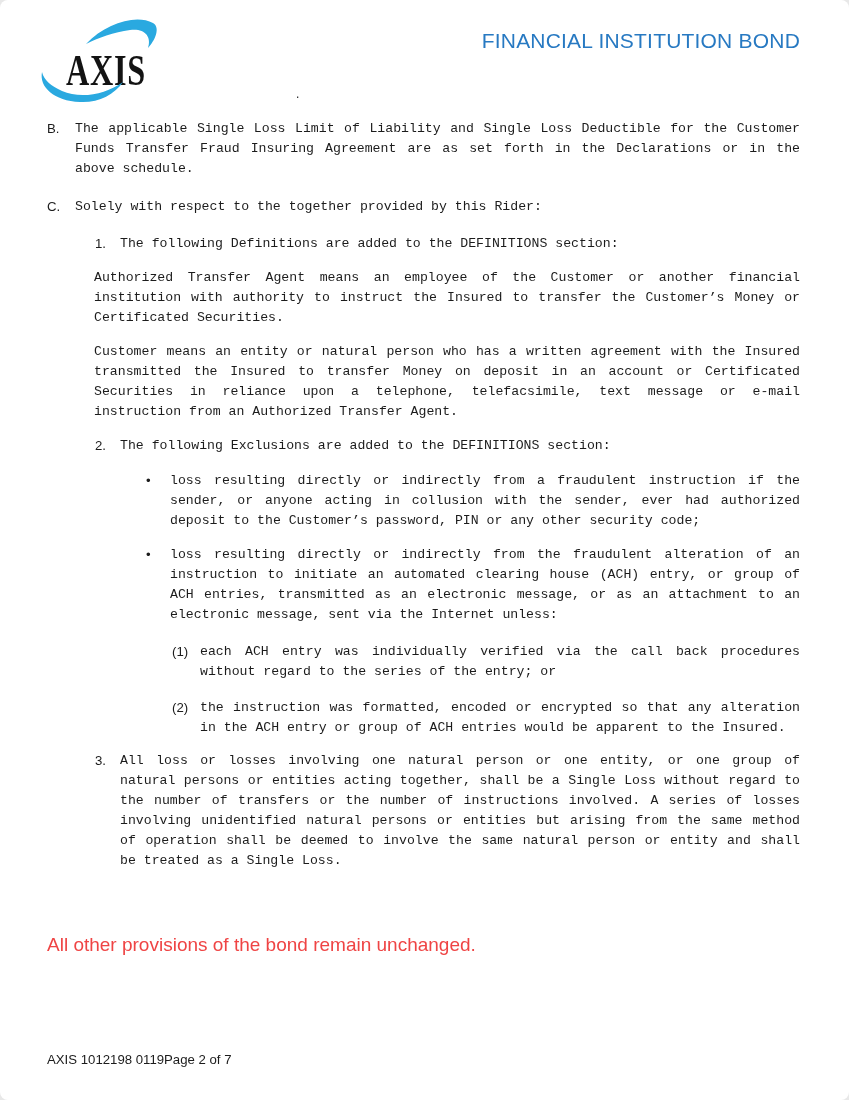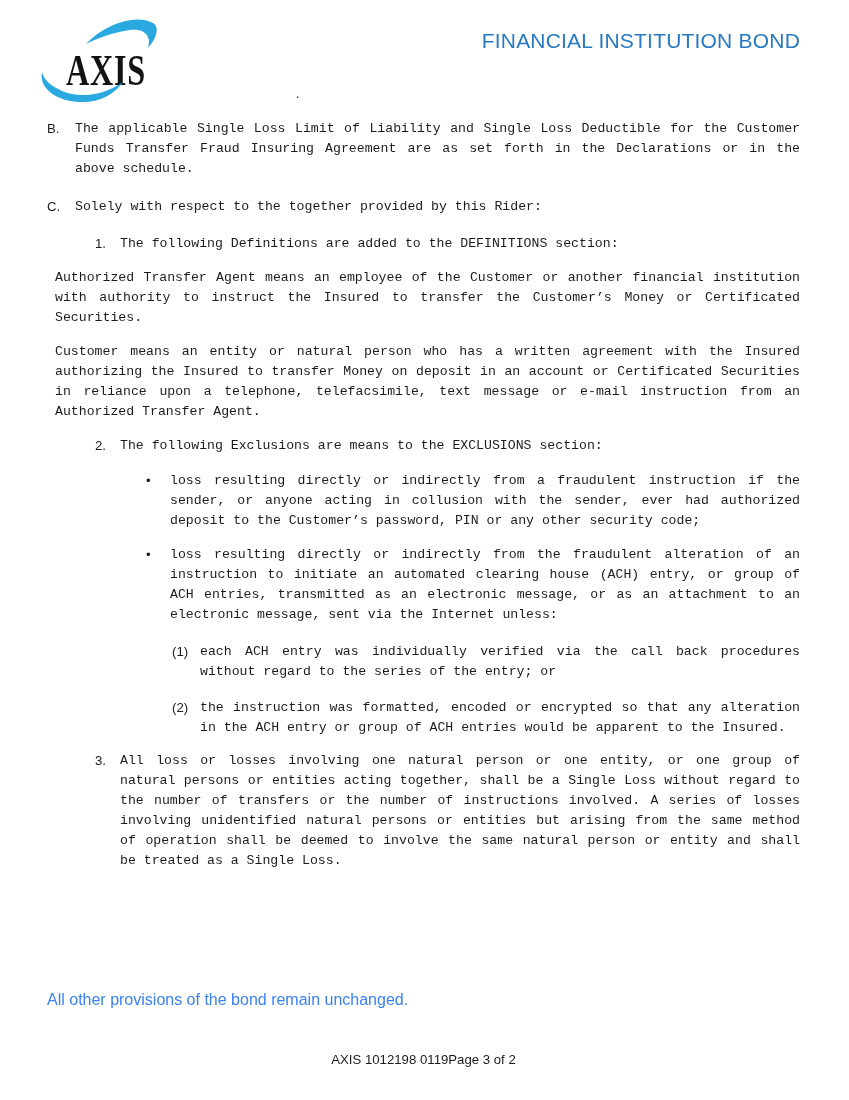--- a/index.html
+++ b/index.html
@@ -8,20 +8,21 @@
     position: relative;
     width: 849px;
     height: 1100px;
     margin: 0 auto;
     background: #ffffff;
     font-family: "Liberation Sans", sans-serif;
     font-size: 13.2px;
     line-height: 20px;
     color: #1c1c1c;
     overflow: hidden;
+    border-radius: 8px;
   }
 
   
   .logo-svg {
     position: absolute;
     left: 38px;
     top: 13px;
     width: 160px;
     height: 92px;
   }
@@ -59,47 +60,47 @@
     display: flex;
     margin-right: 49px;
   }
   .para .lbl { flex: 0 0 auto; }
   .para .txt { flex: 1 1 auto; text-align: justify; font-family: Liberation Mono, monospace; }
 
   .level-a      { margin-left: 47px; }
   .level-a .lbl { width: 28px; }
   .level-1      { margin-left: 95px; }
   .level-1 .lbl { width: 25px; }
-  .level-def    { margin-left: 55px; }
+  .level-def    { margin-left: 94px; }
   .level-bullet      { margin-left: 146px; }
   .level-bullet .lbl { width: 24px; }
   .level-sub      { margin-left: 172px; }
   .level-sub .lbl { width: 28px; }
 
   .mb18 { margin-bottom: 18px; }
   .mb17 { margin-bottom: 17px; }
   .mb16 { margin-bottom: 16px; }
   .mb15 { margin-bottom: 15px; }
   .mb14 { margin-bottom: 14px; }
   .mb13 { margin-bottom: 13px; }
 
   .closing {
-    margin: 119px 49px 0 47px;
-    font-size: 16px;
-    color: #3b82f6;
+    margin: 64px 49px 0 47px;
+    font-size: 19px;
+    color: #ef4444;
   }
 
   
   footer {
     position: absolute;
     left: 47px;
     right: 49px;
     top: 1050px;
     display: flex;
-    justify-content: center;
+    justify-content: flex-start;
     font-size: 13.2px;
     color: #1c1c1c;
   }
 </style>
 </head>
 <body>
 
 <div class="page" data-name="document-page">
 
   <header data-name="document-header">
@@ -127,26 +128,26 @@
     <div class="para level-1 mb14" data-name="numbered-item-1">
       <span class="lbl" data-name="item-number">1.</span>
       <div class="txt" data-name="item-text">The following Definitions are added to the DEFINITIONS section:</div>
     </div>
 
     <div class="para level-def mb14" data-name="definition-authorized-transfer-agent">
       <div class="txt" data-name="definition-text">Authorized Transfer Agent means an employee of the Customer or another financial institution with authority to instruct the Insured to transfer the Customer’s Money or Certificated Securities.</div>
     </div>
 
     <div class="para level-def mb14" data-name="definition-customer">
-      <div class="txt" data-name="definition-text">Customer means an entity or natural person who has a written agreement with the Insured authorizing the Insured to transfer Money on deposit in an account or Certificated Securities in reliance upon a telephone, telefacsimile, text message or e-mail instruction from an Authorized Transfer Agent.</div>
+      <div class="txt" data-name="definition-text">Customer means an entity or natural person who has a written agreement with the Insured transmitted the Insured to transfer Money on deposit in an account or Certificated Securities in reliance upon a telephone, telefacsimile, text message or e-mail instruction from an Authorized Transfer Agent.</div>
     </div>
 
     <div class="para level-1 mb15" data-name="numbered-item-2">
       <span class="lbl" data-name="item-number">2.</span>
-      <div class="txt" data-name="item-text">The following Exclusions are means to the EXCLUSIONS section:</div>
+      <div class="txt" data-name="item-text">The following Exclusions are added to the DEFINITIONS section:</div>
     </div>
 
     <div class="para level-bullet mb14" data-name="exclusion-bullet-1">
       <span class="lbl" data-name="bullet-icon">•</span>
       <div class="txt" data-name="bullet-text">loss resulting directly or indirectly from a fraudulent instruction if the sender, or anyone acting in collusion with the sender, ever had authorized deposit to the Customer’s password, PIN or any other security code;</div>
     </div>
 
     <div class="para level-bullet mb17" data-name="exclusion-bullet-2">
       <span class="lbl" data-name="bullet-icon">•</span>
       <div class="txt" data-name="bullet-text">loss resulting directly or indirectly from the fraudulent alteration of an instruction to initiate an automated clearing house (ACH) entry, or group of ACH entries, transmitted as an electronic message, or as an attachment to an electronic message, sent via the Internet unless:</div>
@@ -166,16 +167,16 @@
       <span class="lbl" data-name="item-number">3.</span>
       <div class="txt" data-name="item-text">All loss or losses involving one natural person or one entity, or one group of natural persons or entities acting together, shall be a Single Loss without regard to the number of transfers or the number of instructions involved. A series of losses involving unidentified natural persons or entities but arising from the same method of operation shall be deemed to involve the same natural person or entity and shall be treated as a Single Loss.</div>
     </div>
 
     <div class="closing" data-name="closing-provision-text">All other provisions of the bond remain unchanged.</div>
 
   </main>
 
   <footer data-name="document-footer">
     <span data-name="form-number">AXIS 1012198 0119</span>
-    <span data-name="page-number">Page 3 of 2</span>
+    <span data-name="page-number">Page 2 of 7</span>
   </footer>
 
 </div>
 
 </body></html>

